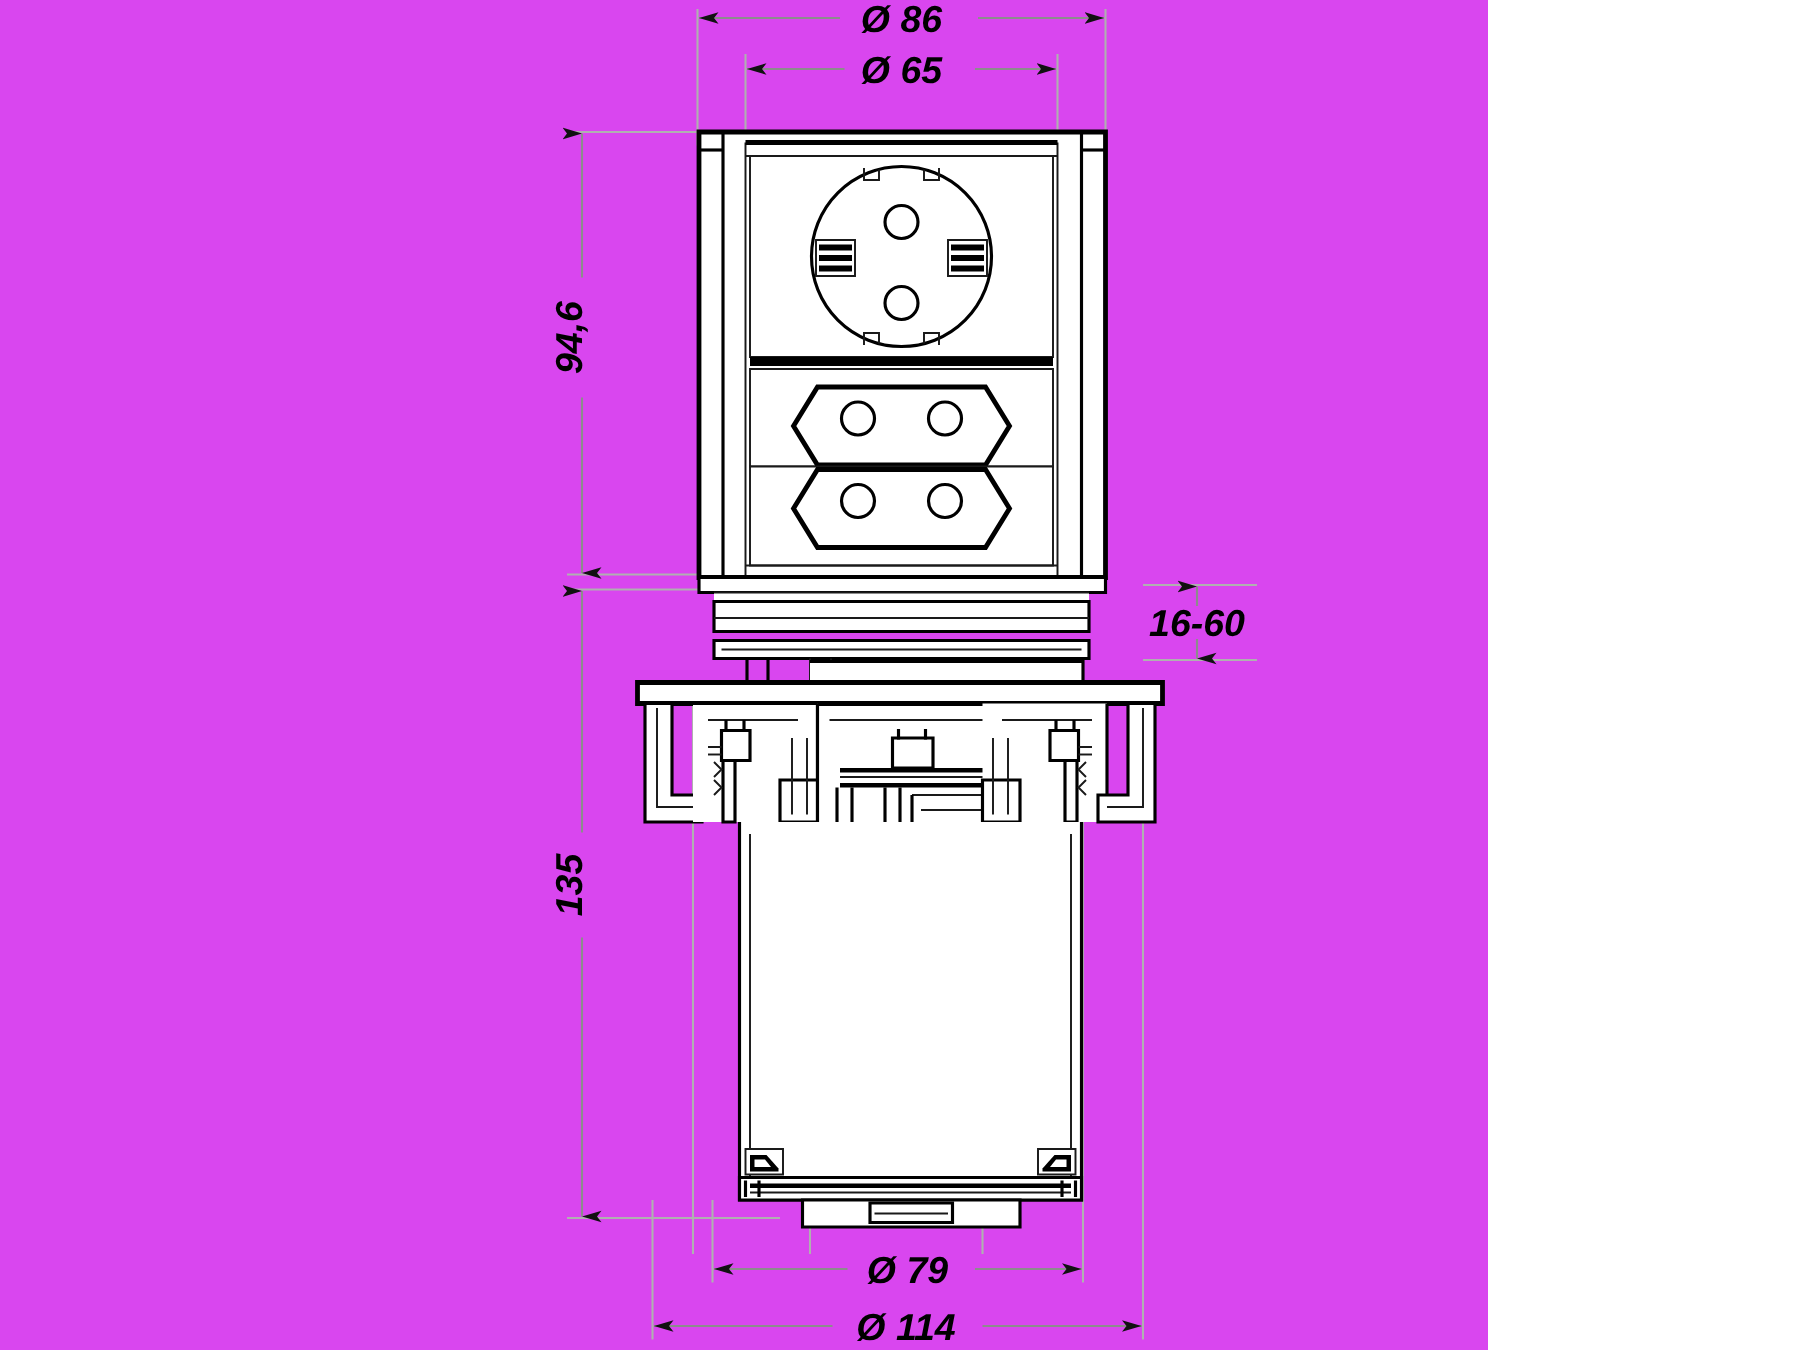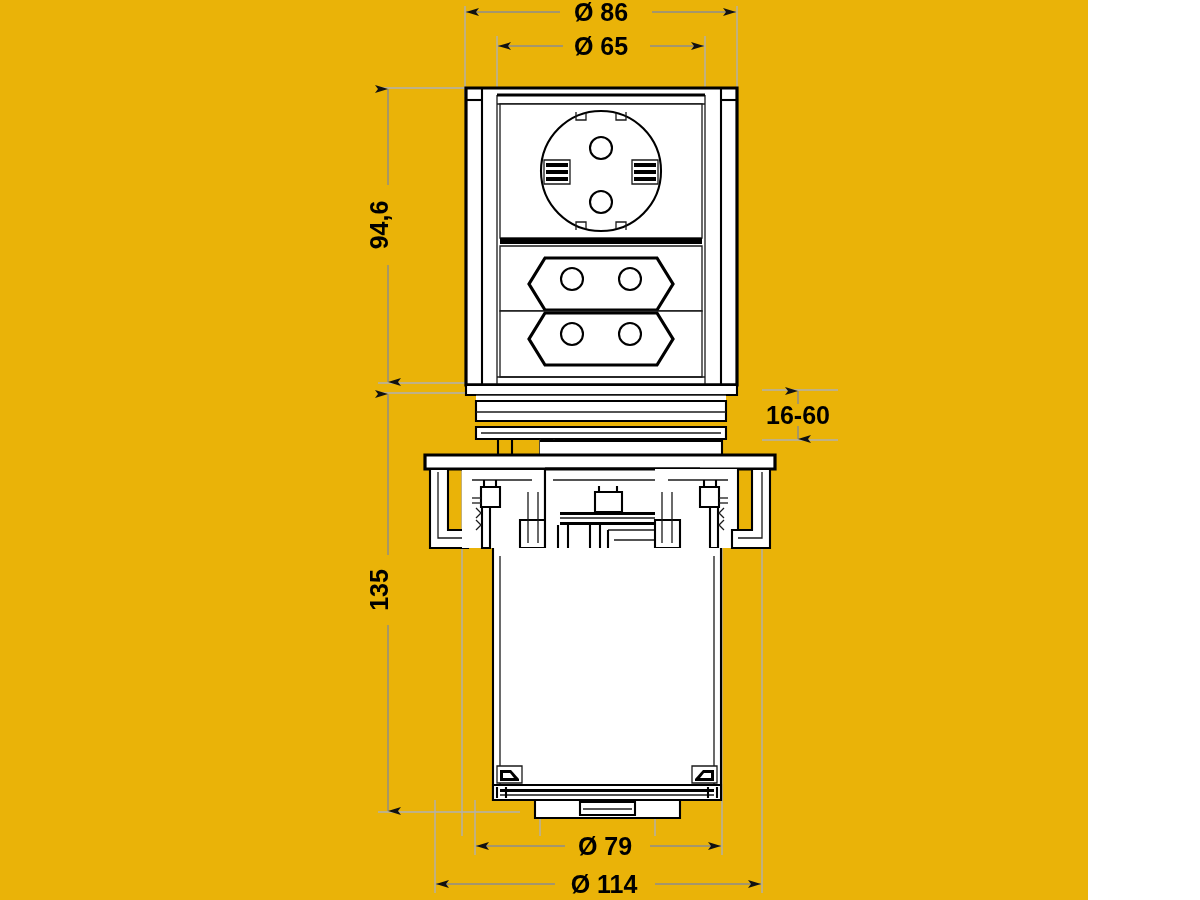--- a/index.html
+++ b/index.html
@@ -8,23 +8,24 @@
     background: #ffffff;
   }
   body {
     width: 1200px;
     height: 900px;
     font-family: "Liberation Sans", sans-serif;
     overflow: hidden;
   }
   #drawing-root {
     position: relative;
-    width: 1088px;
+    width: 992px;
     height: 900px;
-    background: #eab308;
+    background: #d946ef;
+    font-style: italic;
   }
   svg.cad {
     display: block;
     width: 1200px;
     height: 900px;
   }
   .dimtext {
     font-family: "Liberation Sans", sans-serif;
     font-weight: bold;
     font-size: 25px;

